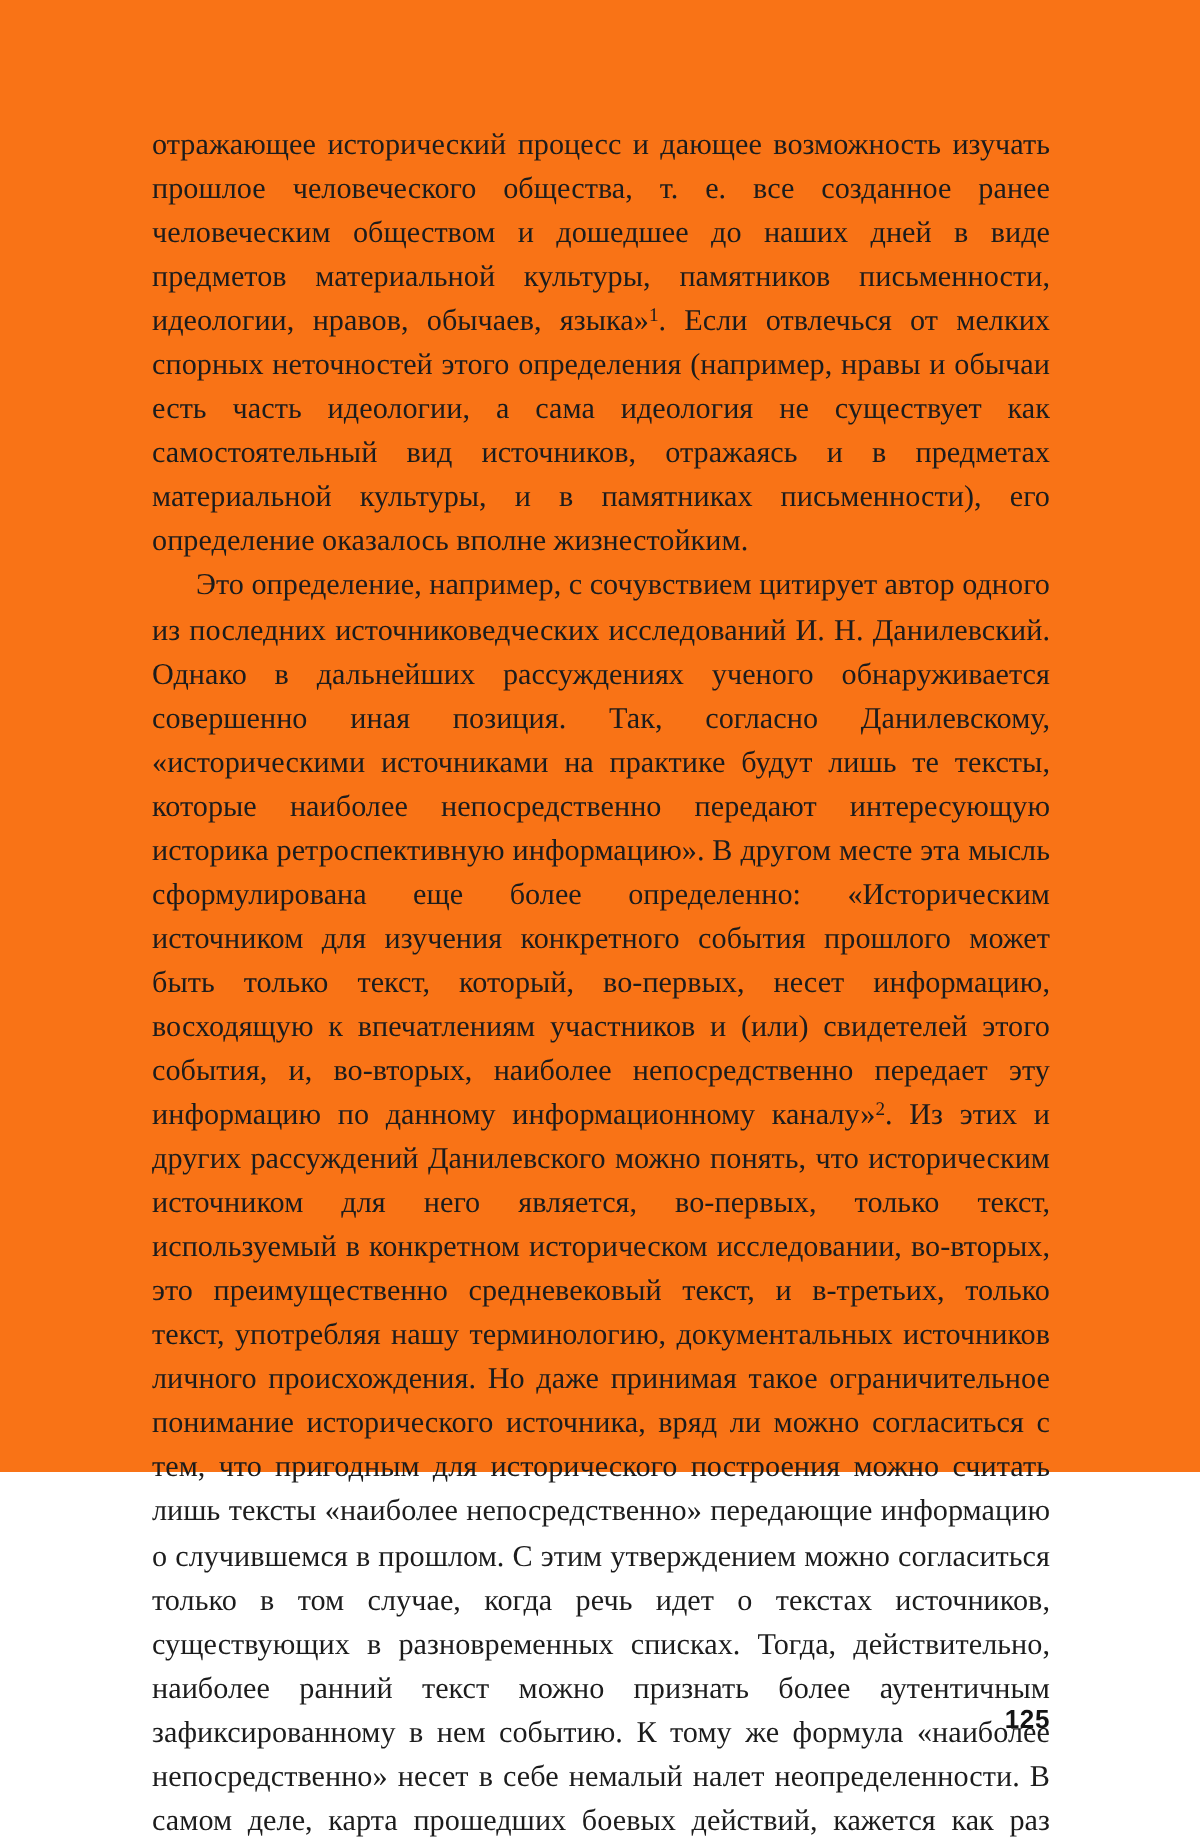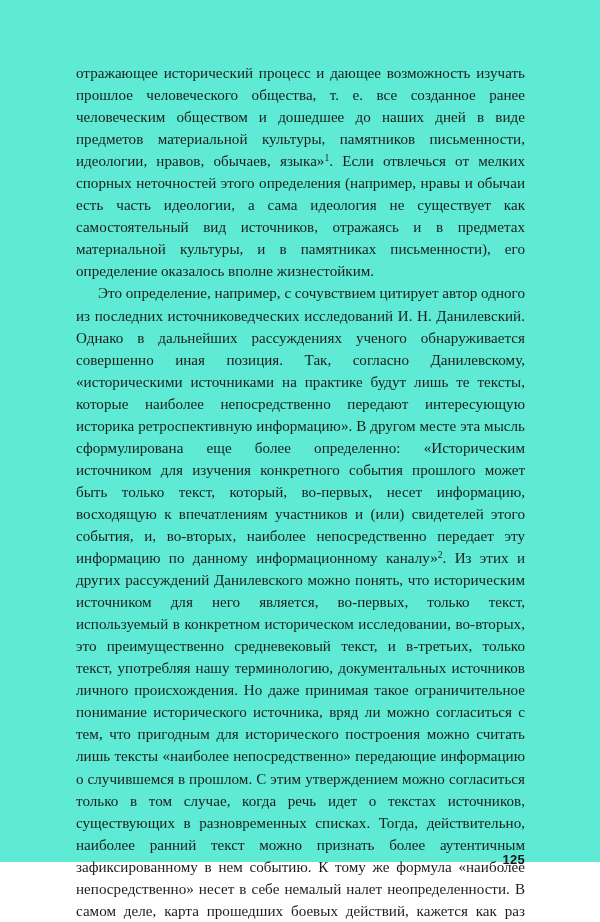--- a/index.html
+++ b/index.html
@@ -15,22 +15,22 @@
     font-family: "Liberation Serif", "DejaVu Serif", serif;
     color: #1a1a1a;
     -webkit-font-smoothing: antialiased;
   }
 
   .page {
     position: absolute;
     left: 0;
     top: 0;
     width: 600px;
-    height: 862px;
-    background: #5eead4;
+    height: 736px;
+    background: #f97316;
   }
 
   
   .text-block {
     position: absolute;
     left: 76px;
     top: 62px;
     width: 449px;
   }
 

